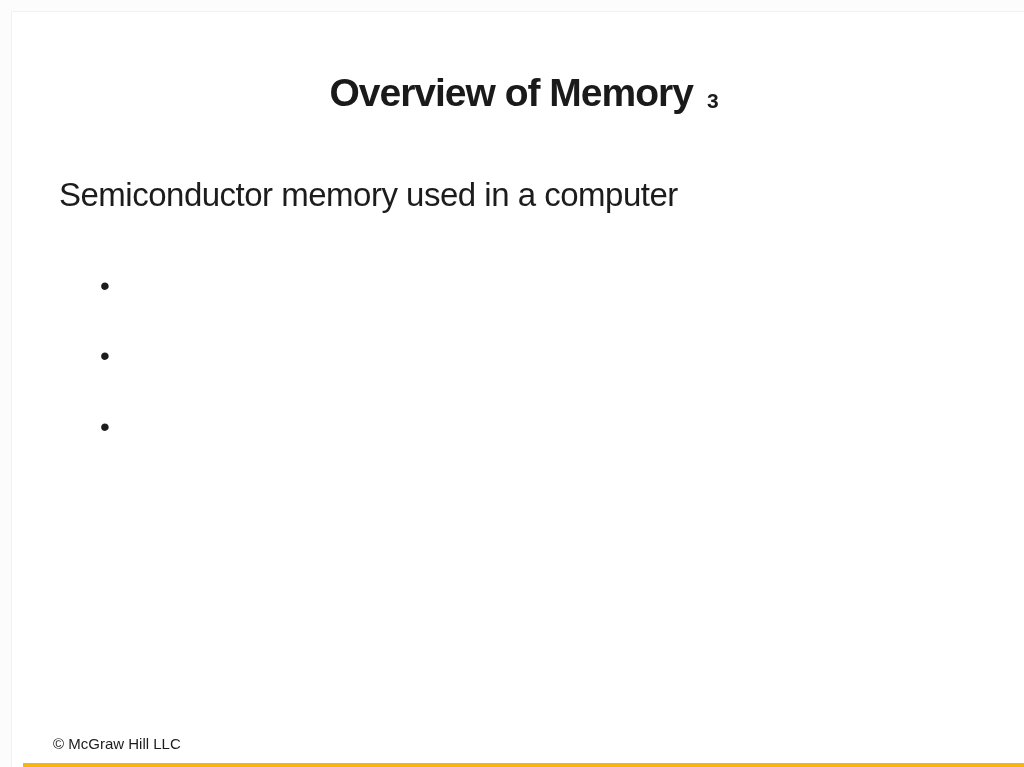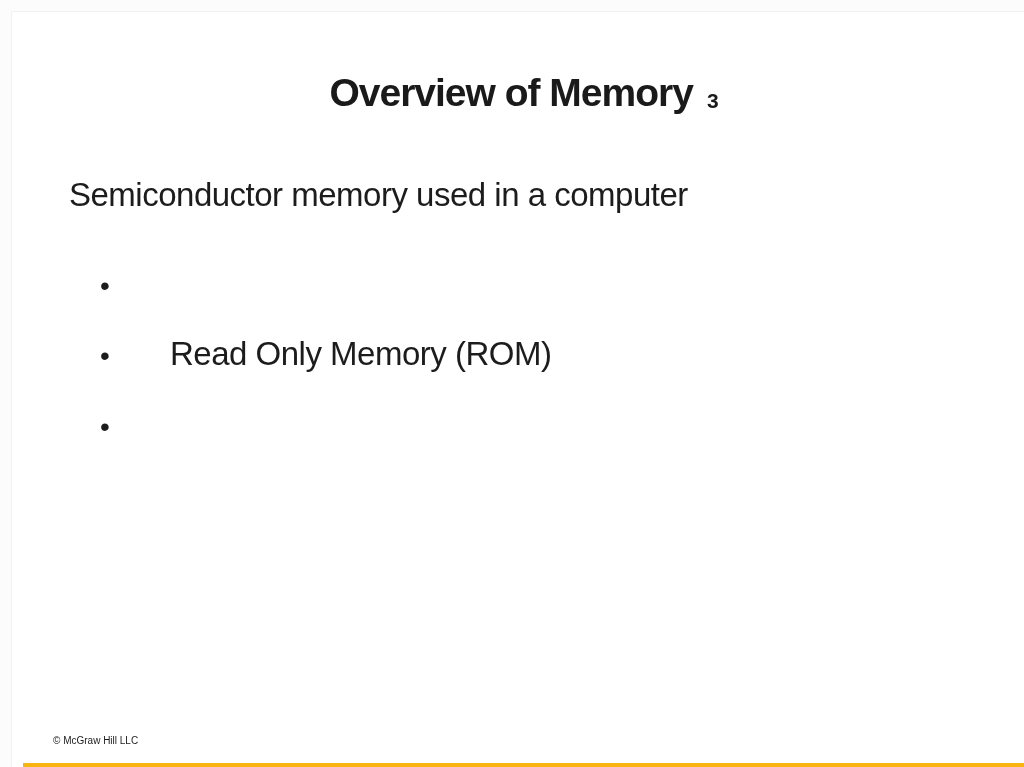--- a/index.html
+++ b/index.html
@@ -31,21 +31,21 @@
     font-size: 21px;
     font-weight: bold;
     vertical-align: baseline;
     position: relative;
     top: 2px;
     margin-left: 3px;
   }
   .lead-text {
     position: absolute;
     top: 153px;
-    left: 46px;
+    left: 36px;
     font-size: 33px;
     color: #1c1c1c;
     letter-spacing: -0.5px;
     white-space: nowrap;
   }
   .bullet-list {
     position: absolute;
     top: 0; left: 0;
     width: 100%;
     list-style: none;
@@ -74,21 +74,21 @@
     position: absolute;
     left: 0; right: 0;
     top: 740px;
     height: 7px;
     background: #F8B411;
   }
   .footer-copyright {
     position: absolute;
     top: 712px;
     left: 30px;
-    font-size: 10px;
+    font-size: 15px;
     color: #1c1c1c;
   }
   .page-number {
     position: absolute;
     top: 749px;
     right: 18px;
     font-size: 12px;
     color: #1c1c1c;
   }
 </style>
@@ -100,21 +100,20 @@
   <h1 class="slide-title"><span>Overview of Memory</span><span class="title-sub">3</span></h1>
 
   <p class="lead-text">Semiconductor memory used in a computer</p>
 
   <ul class="bullet-list">
     <li class="bullet-item b0">
       <span class="bullet-marker">•</span>
     </li>
     <li class="bullet-item b1">
       <span class="bullet-marker">•</span>
-      <span>Read Only Memory (ROM)</span>
     </li>
     <li class="bullet-item b2">
       <span class="bullet-marker">•</span>
     </li>
   </ul>
 
   <div class="footer-accent-bar"></div>
 
   <div class="footer-copyright">© McGraw Hill LLC</div>
 

